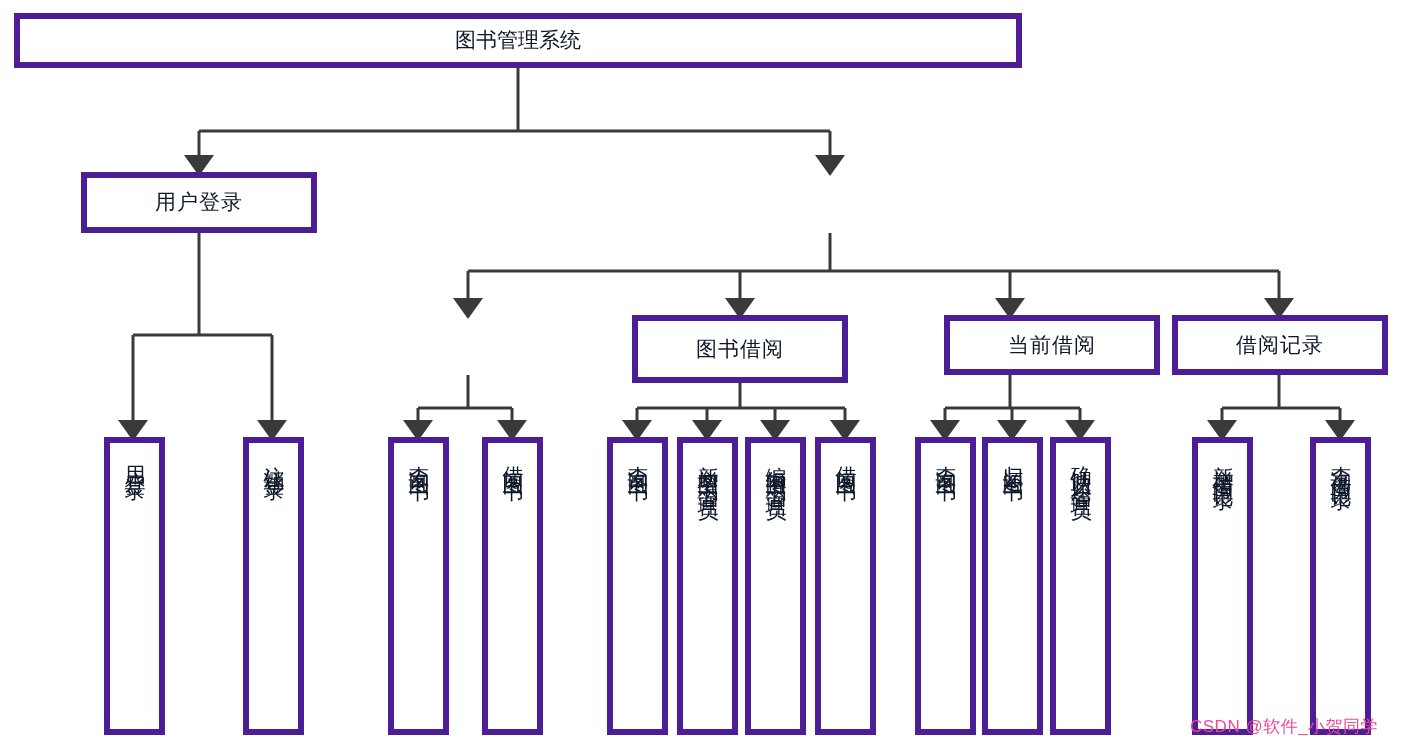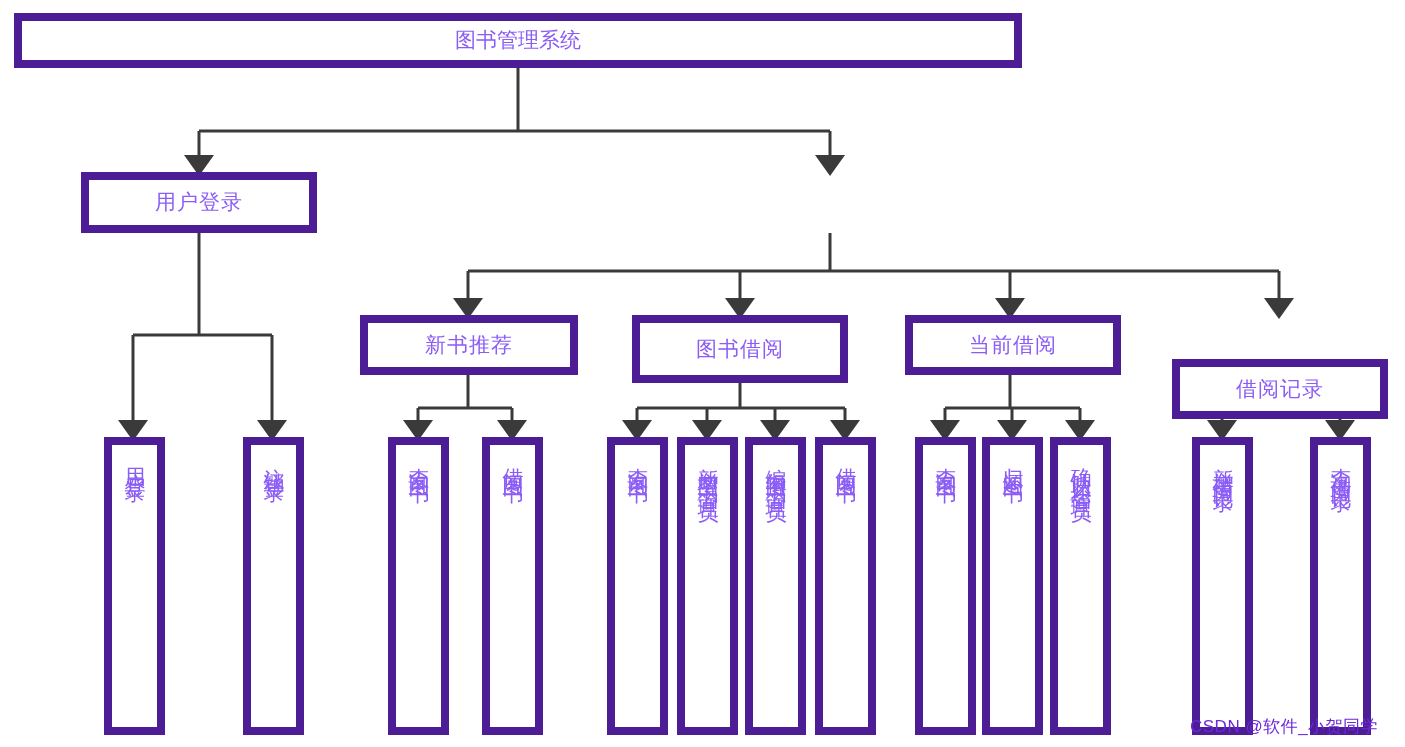--- a/index.html
+++ b/index.html
@@ -1,27 +1,27 @@
 <!DOCTYPE html>
 <html><head>
 <meta charset="utf-8">
 <style>
   html,body{margin:0;padding:0;background:#ffffff;}
   body{font-family:"Liberation Sans","DejaVu Sans",sans-serif;color:#1a1a1a;}
   #canvas{position:relative;width:1405px;height:747px;background:#ffffff;overflow:hidden;}
   #wires{position:absolute;left:0;top:0;width:1405px;height:747px;}
   .node{position:absolute;box-sizing:border-box;background:#ffffff;
-        border:8px solid #4c1d95;display:flex;align-items:center;justify-content:center;
-        text-align:center;line-height:1.18;color:#8b5cf6;}
+        border:6px solid #4c1d95;display:flex;align-items:center;justify-content:center;
+        text-align:center;line-height:1.18;color:#0f172a;}
   .node.h{font-size:21px;letter-spacing:1px;}
   .node.root{font-size:21px;}
   .node.leaf{writing-mode:vertical-rl;text-orientation:upright;
              font-size:21px;letter-spacing:5px;padding-top:6px;
              justify-content:flex-start;align-items:center;}
-  .watermark{position:absolute;font-size:17px;color:#6d28d9;white-space:nowrap;
+  .watermark{position:absolute;font-size:17px;color:#ec4899;white-space:nowrap;
              letter-spacing:0.5px;}
 </style>
 </head>
 <body>
 
 <div id="canvas">
 
   <svg id="wires" viewBox="0 0 1405 747" xmlns="http://www.w3.org/2000/svg">
     <defs>
       <marker id="ah" markerWidth="10" markerHeight="10" refX="3" refY="5" orient="auto" markerUnits="strokeWidth">
@@ -69,24 +69,23 @@
       <path d="M1222,408 L1340,408"></path>
       <path d="M1222,408 L1222,429" marker-end="url(#ah)"></path>
       <path d="M1340,408 L1340,429" marker-end="url(#ah)"></path>
     </g>
   </svg>
 
   <div class="node root" style="left:14px;top:13px;width:1008px;height:55px;">图书管理系统</div>
 
   <div class="node h" style="left:81px;top:172px;width:236px;height:61px;">用户登录</div>
 
-  <div class="node h" style="left:360px;top:315px;width:218px;height:60px;">新书推荐</div>
   <div class="node h" style="left:632px;top:315px;width:216px;height:68px;">图书借阅</div>
-  <div class="node h" style="left:905px;top:315px;width:216px;height:60px;">当前借阅</div>
-  <div class="node h" style="left:1172px;top:315px;width:216px;height:60px;margin-top:44px;">借阅记录</div>
+  <div class="node h" style="left:944px;top:315px;width:216px;height:60px;">当前借阅</div>
+  <div class="node h" style="left:1172px;top:315px;width:216px;height:60px;">借阅记录</div>
 
   <div class="node leaf" style="left:104px;top:437px;width:61px;height:298px;">用户登录</div>
   <div class="node leaf" style="left:243px;top:437px;width:61px;height:298px;">注销登录</div>
 
   <div class="node leaf" style="left:388px;top:437px;width:61px;height:298px;">查询图书</div>
   <div class="node leaf" style="left:482px;top:437px;width:61px;height:298px;">借阅图书</div>
 
   <div class="node leaf" style="left:607px;top:437px;width:61px;height:298px;">查询图书</div>
   <div class="node leaf" style="left:677px;top:437px;width:61px;height:298px;">新增图书（管理员）</div>
   <div class="node leaf" style="left:745px;top:437px;width:61px;height:298px;">编辑图书（管理员）</div>

